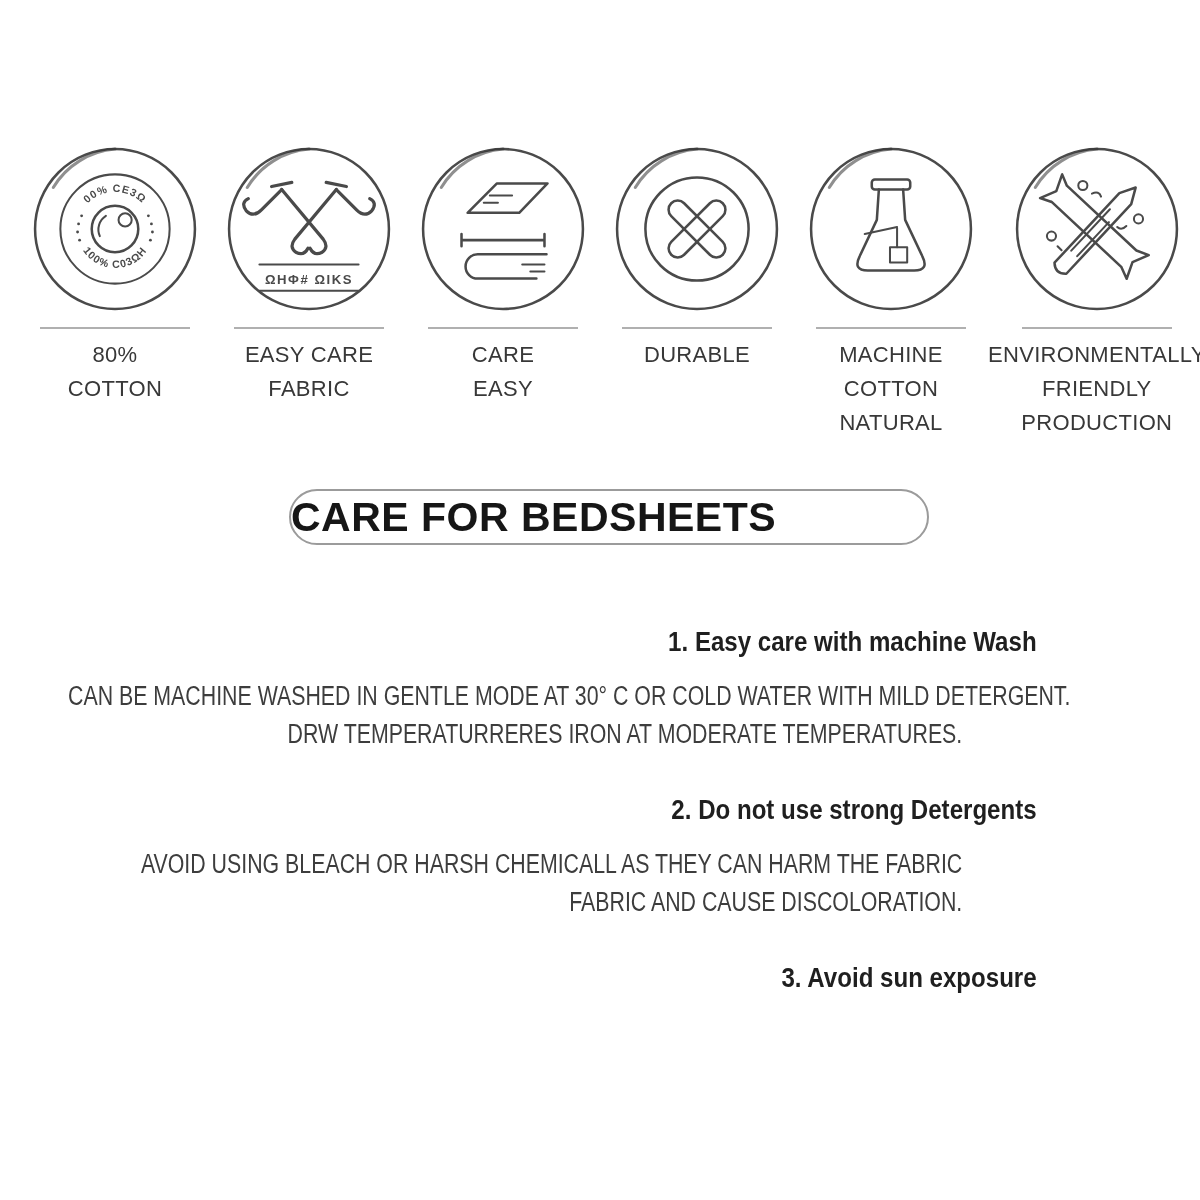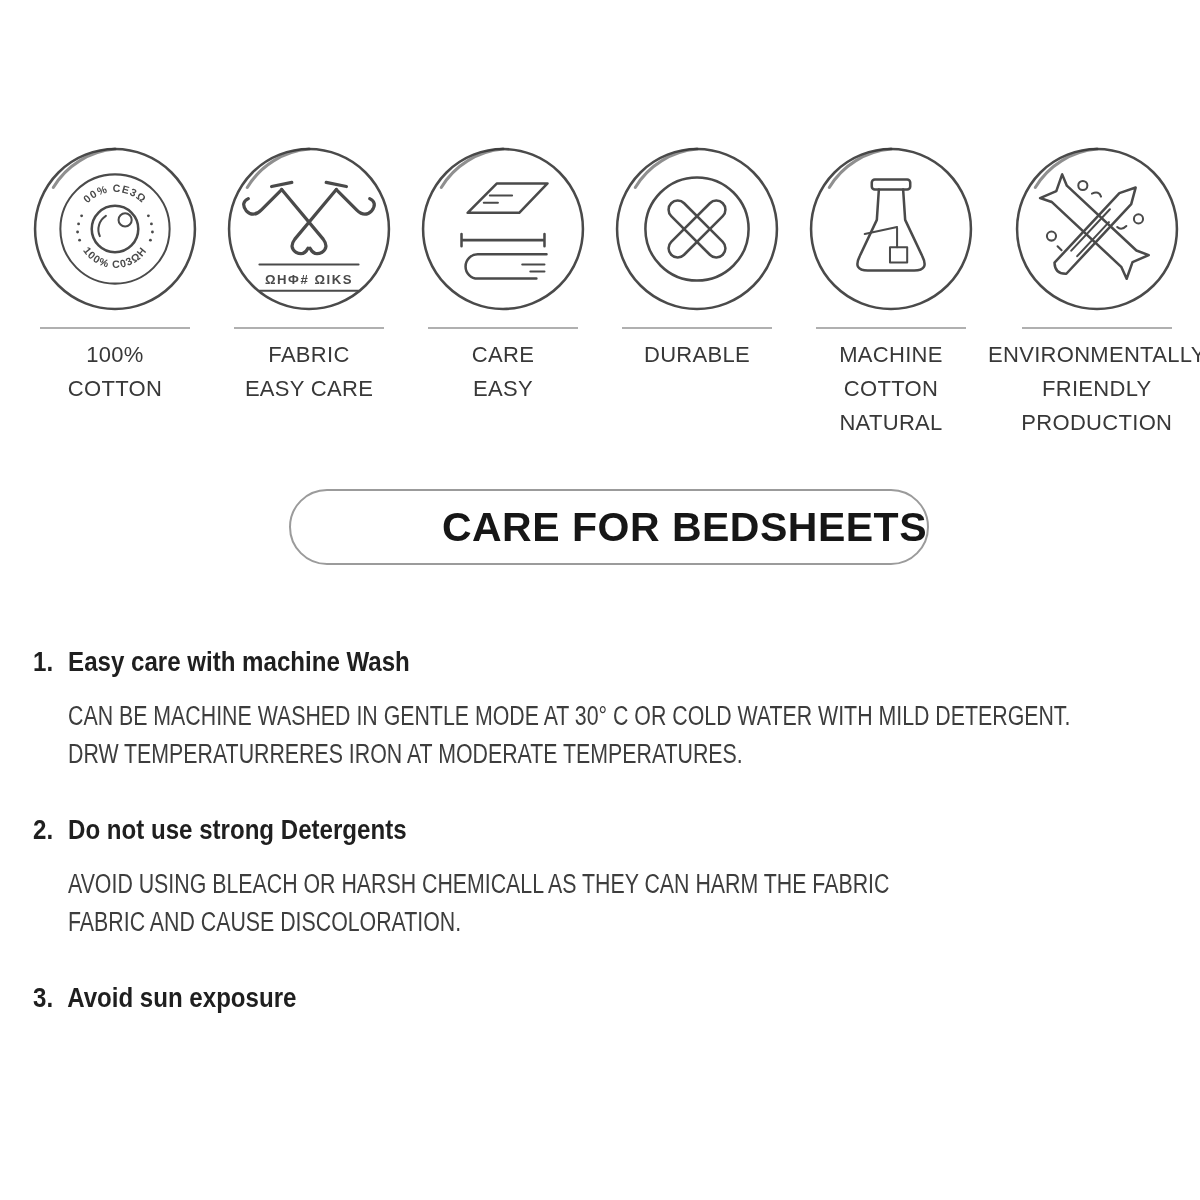--- a/index.html
+++ b/index.html
@@ -24,26 +24,26 @@
   .stk{fill:none;stroke:var(--icon-stroke);stroke-width:2.5;stroke-linecap:round;stroke-linejoin:round;}
   .stk-thin{fill:none;stroke:var(--icon-stroke);stroke-width:2;stroke-linecap:round;stroke-linejoin:round;}
   .stk-bold{fill:none;stroke:var(--icon-stroke);stroke-width:3.2;stroke-linecap:round;stroke-linejoin:round;}
   .arc-shade{fill:none;stroke:#333;stroke-width:3;opacity:.55;stroke-linecap:round;}
   .dot{fill:var(--icon-stroke);stroke:none;}
   .stamp-text{fill:var(--icon-stroke);font-weight:bold;font-family:"Liberation Sans",sans-serif;}
   .feature-divider{width:150px;height:2px;background:var(--divider);margin:12px auto 0;}
   .feature-label{margin-top:9px;font-size:22px;line-height:34px;color:var(--text-label);
     letter-spacing:.3px;white-space:nowrap;}
   
-  .pill{box-sizing:border-box;width:640px;height:76px;margin:49px 0 0 289px;
+  .pill{box-sizing:border-box;width:640px;height:56px;margin:49px 0 0 289px;
     border:2px solid var(--pill-border);border-radius:42px;
-    display:flex;align-items:center;justify-content:flex-end;background:#fff;}
+    display:flex;align-items:center;justify-content:flex-start;background:#fff;}
   .pill-title{font-size:41px;font-weight:bold;color:#161616;letter-spacing:.5px;white-space:nowrap;}
   
-  .sections{margin:80px 0 0 33px;}
+  .sections{margin:80px 0 0 33px;text-align:right;}
   .section{margin-bottom:40px;}
   .section-heading{font-size:28px;font-weight:bold;color:var(--text-heading);
     white-space:nowrap;transform:scaleX(.86);transform-origin:left center;line-height:34px;}
   .section-number{display:inline-block;width:33px;}
   .section-body{margin:18px 0 0 35px;}
   .body-line{font-size:27px;color:var(--text-body);line-height:38px;white-space:nowrap;
     transform:scaleX(.79);transform-origin:left center;}
 </style>
 </head>
 <body>
@@ -76,21 +76,21 @@
           <text class="stamp-text" font-size="10.5" letter-spacing="1">
             <textPath href="#stampTop" startOffset="50%" text-anchor="middle">C00% CE3ΩH</textPath>
           </text>
           <text class="stamp-text" font-size="10.5" letter-spacing="1">
             <textPath href="#stampBot" startOffset="50%" text-anchor="middle">100% C03ΩH</textPath>
           </text>
         </svg>
       </div>
       <div class="feature-divider"></div>
       <div class="feature-label">
-        <div>100%</div>
+        <div>80%</div>
         <div>COTTON</div>
       </div>
     </div>
 
     <div class="feature">
       <div class="icon-circle">
         <svg viewBox="0 0 170 170">
           <circle class="stk" cx="85" cy="85" r="79"></circle>
           <path class="arc-shade" d="M 85,6 A 79,79 0 0 0 24,44"></path>
           <path class="stk-bold" d="M 58,46 L 38,66 Q 30,74 23,67 Q 17,59 25,55"></path>
@@ -99,22 +99,22 @@
           <path class="stk-bold" d="M 112,46 L 132,66 Q 140,74 147,67 Q 153,59 145,55"></path>
           <path class="stk-bold" d="M 48,43 L 68,39"></path>
           <path class="stk-bold" d="M 102,39 L 122,43"></path>
           <line class="stk-thin" x1="36" y1="120" x2="134" y2="120"></line>
           <line class="stk-thin" x1="36" y1="146" x2="134" y2="146"></line>
           <text class="stamp-text" x="85" y="139" font-size="13" letter-spacing="1.5" text-anchor="middle">ΩHΦ# ΩIΚS</text>
         </svg>
       </div>
       <div class="feature-divider"></div>
       <div class="feature-label">
+        <div>EASY CARE</div>
         <div>FABRIC</div>
-        <div>EASY CARE</div>
       </div>
     </div>
 
     <div class="feature">
       <div class="icon-circle">
         <svg viewBox="0 0 170 170">
           <circle class="stk" cx="85" cy="85" r="79"></circle>
           <path class="arc-shade" d="M 85,6 A 79,79 0 0 0 24,44"></path>
           <path class="stk" d="M 50,69 L 79,40 L 129,40 L 101,69 Z"></path>
           <path class="stk-thin" d="M 72,52 h 22 M 66,59 h 14"></path>

